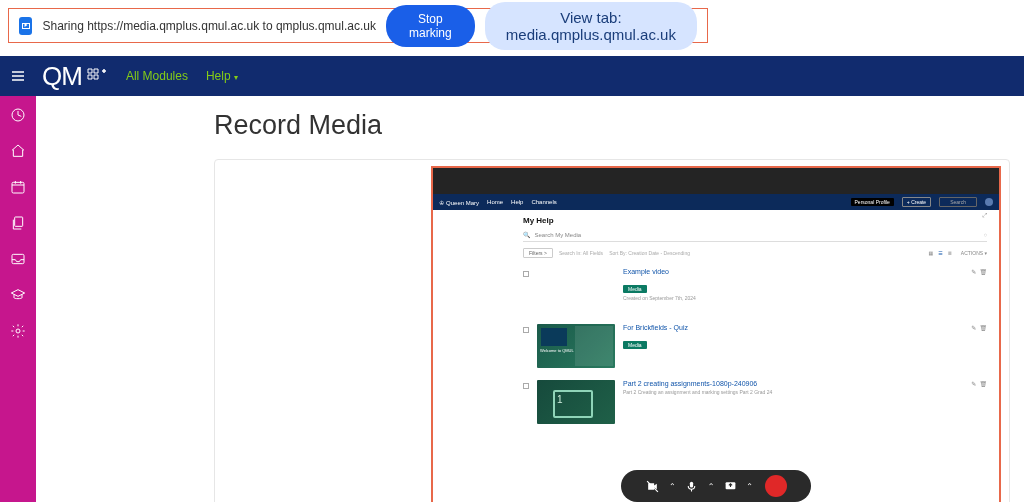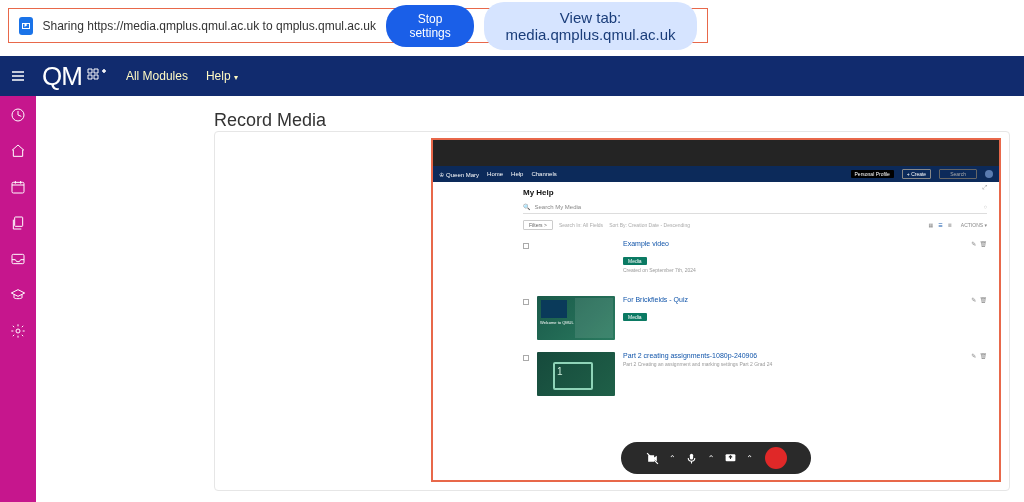--- a/index.html
+++ b/index.html
@@ -22,33 +22,33 @@
   .hamburger {
     width:36px; height:40px; display:flex; align-items:center; justify-content:center; cursor:pointer;
     color:#fff; font-size:16px;
   }
   .logo-wrap {
     display:flex; align-items:center; gap:4px; margin-left:6px;
     color:#fff; font-weight:300;
   }
   .logo-qm { font-size:26px; font-weight:400; letter-spacing:-1px; }
   .logo-plus { font-size:12px; line-height:8px; }
-  .nav-link { color:#fef9c3; font-size:12px; margin-left:18px; cursor:pointer; }
+  .nav-link { color:#84cc16; font-size:12px; margin-left:18px; cursor:pointer; }
 
   
   .left-rail {
     position:absolute; left:0; top:96px; bottom:0; width:36px;
     background:#c6168d; display:flex; flex-direction:column; align-items:center; padding-top:10px; gap:18px;
   }
   .rail-icon { width:18px; height:18px; color:#fff; cursor:pointer; display:flex; align-items:center; justify-content:center; }
   .rail-icon svg { width:16px; height:16px; stroke:#fff; fill:none; stroke-width:1.5; }
 
   
   .main { position:absolute; left:36px; top:96px; right:0; bottom:0; padding:14px 0 0 178px; }
-  .page-title { font-size:18px; font-weight:400; color:#333; }
+  .page-title { font-size:27px; font-weight:400; color:#333; margin-bottom:18px; }
   .content-card { background:#fff; border:1px solid #e6e6e6; border-radius:4px; width:796px; height:360px; position:relative; padding:0; }
 
   
   .preview-wrap { position:absolute; top:6px; left:216px; right:8px; bottom:8px; border:2px solid #e8684a; background:#191919; }
   .preview-chrome { height:26px; background:#242424; }
   .preview-app {
     position:absolute; top:26px; left:0; right:0; height:16px; background:#0c2a5a;
     display:flex; align-items:center; color:#fff; font-size:6px; padding:0 6px; gap:8px;
   }
   .preview-app .spacer { flex:1; }
@@ -99,21 +99,21 @@
 </head>
 <body>
 
 <div class="sharing-bar">
   <div class="share-icon">
     <svg viewBox="0 0 24 24" width="12" height="12">
         <path d="M4 18h16V6H4v12zm2-10h12v8H6V8zm3 6 6-4-6-4v8z" fill="#fff"></path>
       </svg>
   </div>
   <span class="sharing-text">Sharing https://media.qmplus.qmul.ac.uk to qmplus.qmul.ac.uk</span>
-  <button class="stop-btn">Stop settings</button>
+  <button class="stop-btn">Stop marking</button>
   <button class="view-btn">View tab: media.qmplus.qmul.ac.uk</button>
 </div>
 
 <div class="app-bar">
   <div class="hamburger">
     <svg viewBox="0 0 24 24" width="16" height="16">
         <path d="M3 6h18M3 12h18M3 18h18" stroke="#fff" stroke-width="2"></path>
       </svg>
   </div>
   <div class="logo-wrap">

